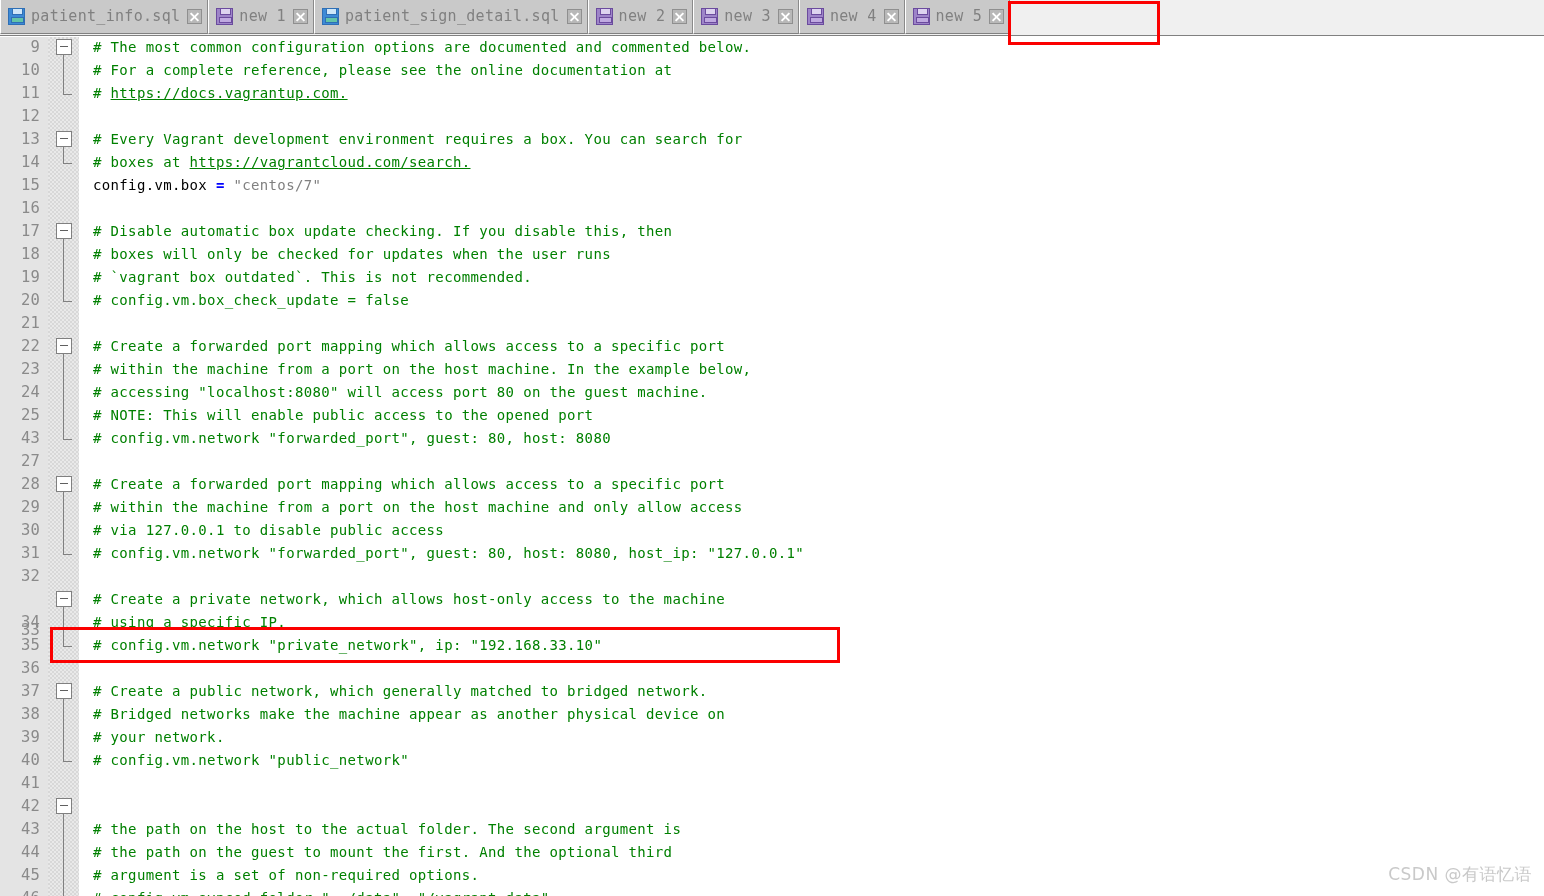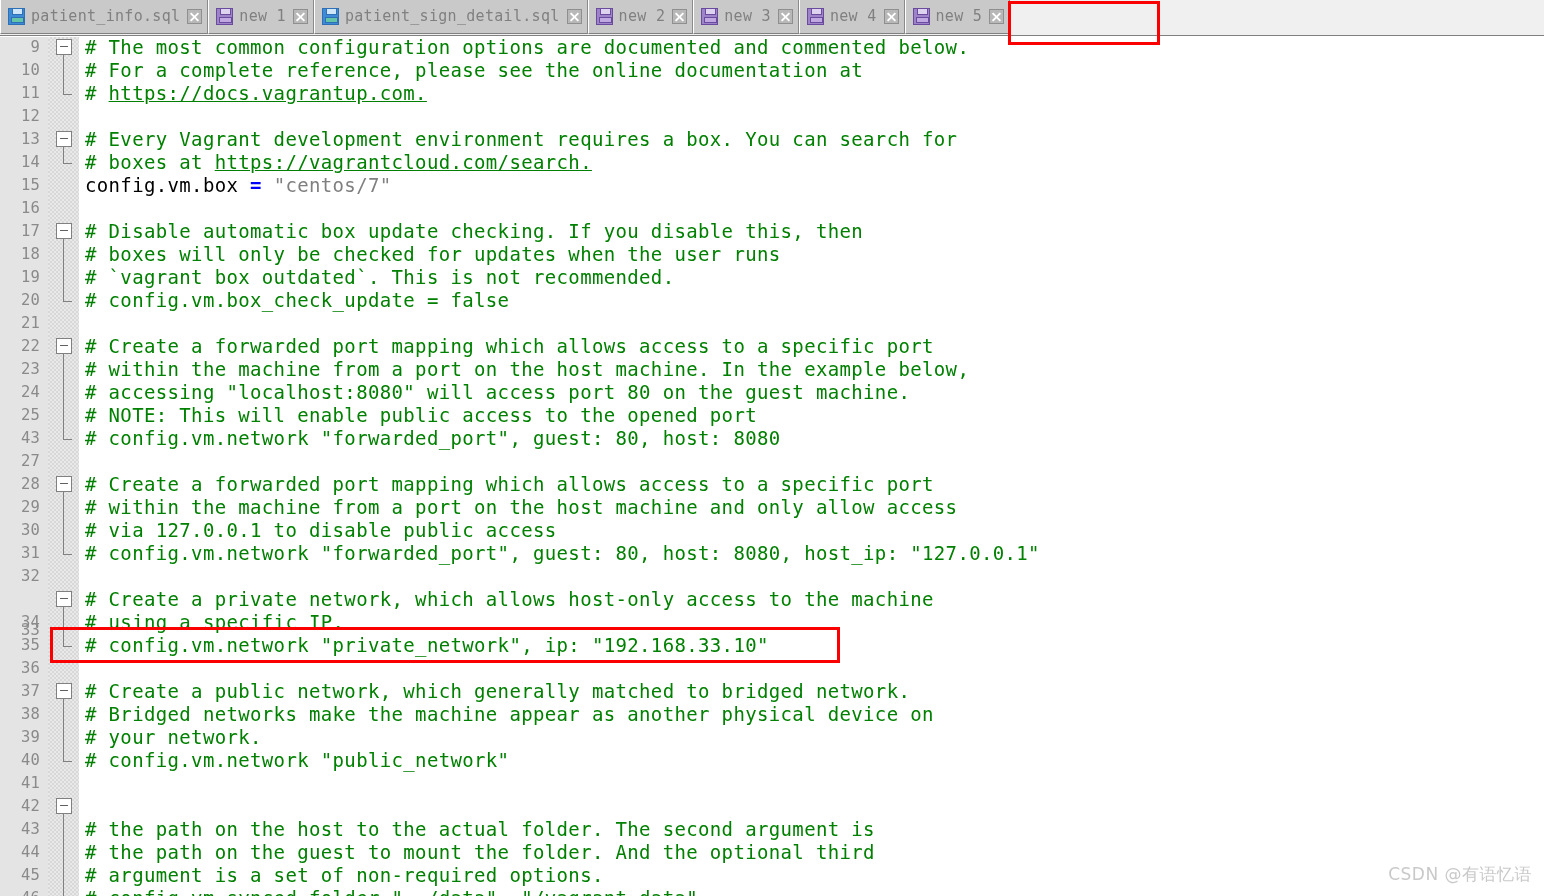--- a/index.html
+++ b/index.html
@@ -194,24 +194,24 @@
     text-align: right;
     color: #8a8a8a;
     font-family: "DejaVu Sans Mono", monospace;
     font-size: 15.5px;
     line-height: 23px;
     letter-spacing: 0.2px;
   }
 
   .code {
     position: absolute;
-    left: 6px;
+    left: 14px;
     white-space: pre;
     font-family: "DejaVu Sans Mono", monospace;
-    font-size: 19px;
+    font-size: 14px;
     line-height: 23px;
     color: #000000;
     letter-spacing: 0.35px;
   }
 
   .cmt { color: #008000; }
   .cmt u { text-decoration: underline; }
   .kw  { color: #000000; }
   .op  { color: #0000ff; font-weight: bold; }
   .str { color: #808080; }
@@ -484,21 +484,21 @@
         <div class="row" style="top: 712px;">
           <div class="code"><span class="cmt"># config.vm.network "public_network"</span></div>
         </div>
         <div class="row" style="top: 735px;">
           <div class="code"><span class="cmt"></span></div>
         </div>
         <div class="row" style="top: 781px;">
           <div class="code"><span class="cmt"># the path on the host to the actual folder. The second argument is</span></div>
         </div>
         <div class="row" style="top: 804px;">
-          <div class="code"><span class="cmt"># the path on the guest to mount the folder. And the optional third</span></div>
+          <div class="code"><span class="cmt"># the path on the guest to mount the first. And the optional third</span></div>
         </div>
         <div class="row" style="top: 827px;">
           <div class="code"><span class="cmt"># argument is a set of non-required options.</span></div>
         </div>
         <div class="row" style="top: 850px;">
           <div class="code"><span class="cmt"># config.vm.synced_folder "../data", "/vagrant_data"</span></div>
         </div>
       </div>
     <div id="linenums">
         <div class="ln" style="top: -1px; position: absolute;">9</div>

